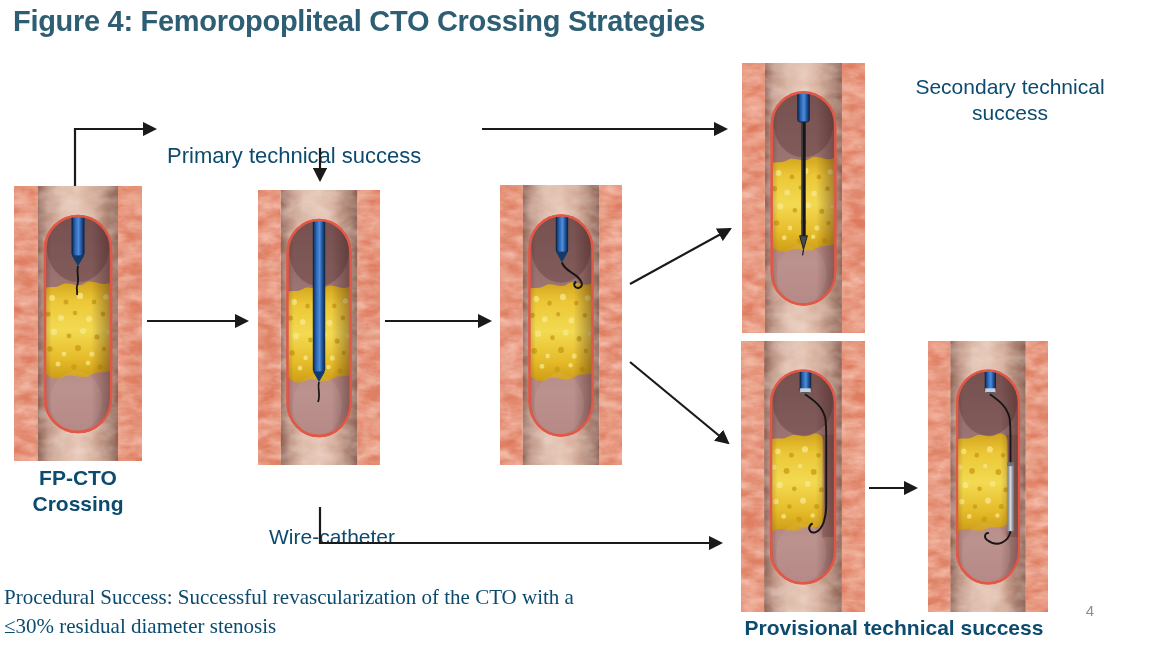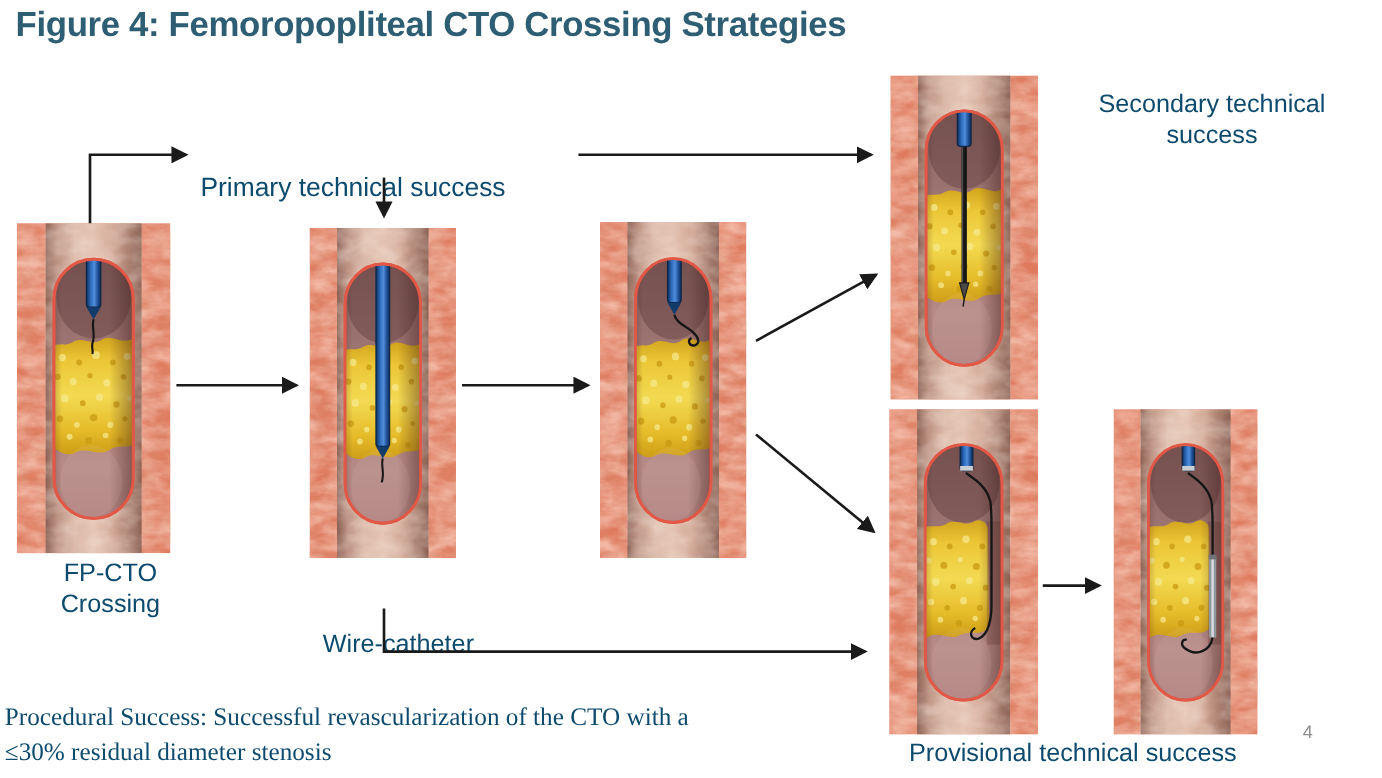--- a/index.html
+++ b/index.html
@@ -5,25 +5,25 @@
   html,body{margin:0;padding:0;background:#ffffff;}
   .canvas{position:relative;width:1152px;height:648px;background:#ffffff;overflow:hidden;
           font-family:"Liberation Sans",sans-serif;}
   .title{position:absolute;left:13px;top:5px;font-size:29px;font-weight:bold;color:#2e5e73;
          letter-spacing:-0.3px;white-space:nowrap;}
   .lbl{position:absolute;color:#0c4a6e;font-size:21px;line-height:1.25;text-align:center;
        white-space:pre-line;}
   .lbl.left{text-align:left;}
   .lbl.nowrap{white-space:nowrap;}
   .primary{left:167px;top:115px;font-size:22px;margin-top:27px;}
-  .fpcto{left:22px;top:465px;width:140px;}
+  .fpcto{left:8px;top:465px;width:140px;font-weight:bold;}
   .wirecath{left:242px;top:477px;width:180px;margin-top:47px;}
   .secondary{left:880px;top:74px;width:260px;}
   .ctodevice{left:880px;top:160px;width:260px;}
-  .provisional{left:736px;top:615px;width:316px;}
+  .provisional{left:736px;top:615px;width:316px;font-weight:bold;}
   .procedural{left:4px;top:583px;width:700px;line-height:1.38;font-family:Liberation Serif, serif;}
   .pagenum{position:absolute;left:1068px;top:602px;width:26px;text-align:right;
            font-size:15px;color:#8f8f8f;}
   .vessel{position:absolute;}
   .vessel svg{display:block;width:100%;height:100%;}
   .arrows{position:absolute;left:0;top:0;width:1152px;height:648px;pointer-events:none;}
 </style>
 </head>
 <body>
 

